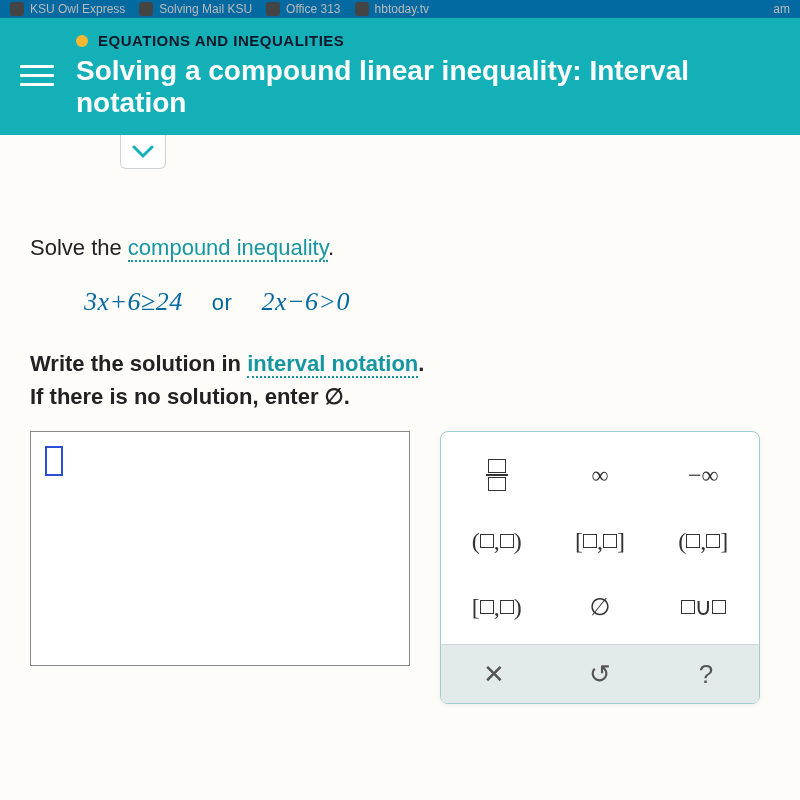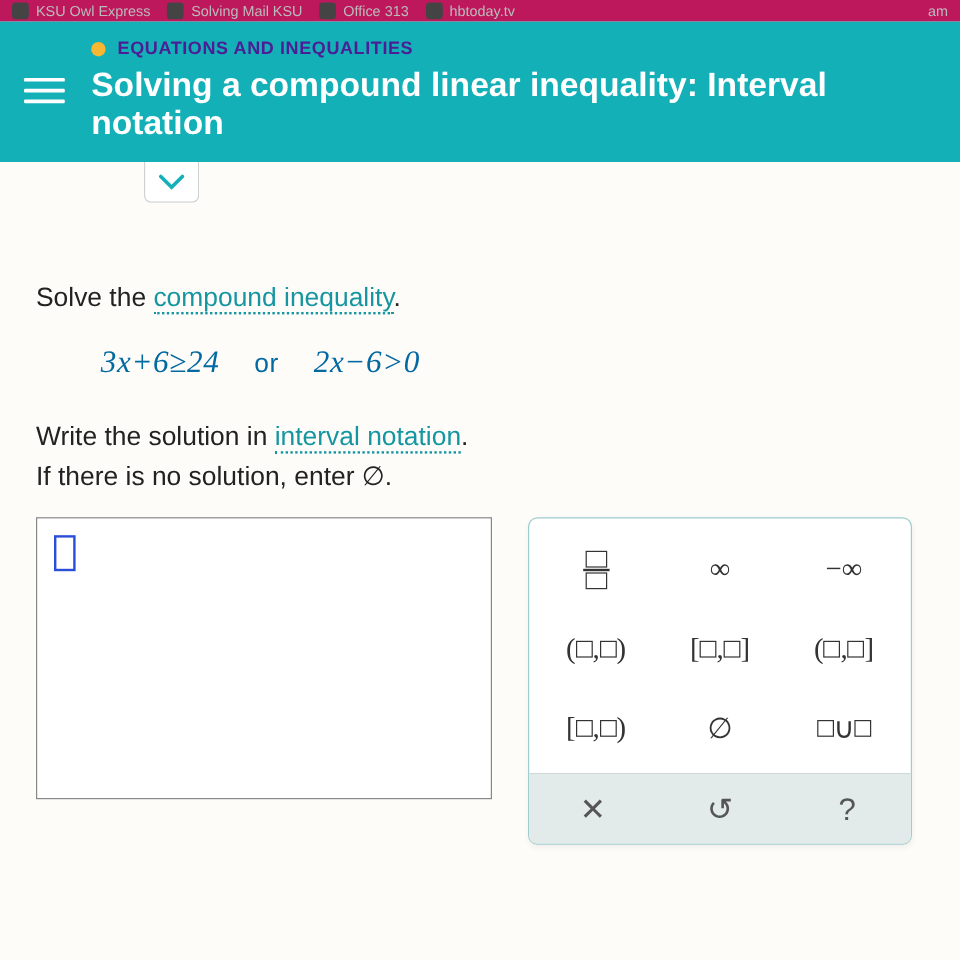--- a/index.html
+++ b/index.html
@@ -5,21 +5,21 @@
   * { box-sizing: border-box; margin: 0; padding: 0; }
   body {
     width: 800px; height: 800px;
     font-family: Arial, Helvetica, sans-serif;
     background: #f5f4f0;
     overflow: hidden;
     position: relative;
   }
   .browser-bar {
     height: 18px;
-    background: #be185d;
+    background: #0369a1;
     color: #bbb;
     font-size: 12px;
     display: flex;
     align-items: center;
     padding: 0 10px;
     gap: 14px;
     overflow: hidden;
   }
   .browser-bar .bm { display:flex; align-items:center; gap:6px; white-space:nowrap; }
   .bm-ico { width:14px; height:14px; background:#444; border-radius:3px; display:inline-block; }
@@ -27,42 +27,42 @@
     background: #14b0b8;
     color: #fff;
     display: flex;
     align-items: center;
     padding: 14px 20px 16px 20px;
     gap: 22px;
   }
   .hamburger { width:34px; display:flex; flex-direction:column; gap:6px; cursor:pointer; }
   .hamburger span { height:3px; background:#fff; border-radius:1px; }
   .topic-text { flex:1; }
-  .category { display:flex; align-items:center; gap:10px; font-size:15px; letter-spacing:.5px; font-weight:600; color:#4c1d95; margin-bottom:6px;}
+  .category { display:flex; align-items:center; gap:10px; font-size:15px; letter-spacing:.5px; font-weight:600; color:#0f172a; margin-bottom:6px;}
   .cat-dot { width:12px; height:12px; border-radius:50%; background:#f7b733; display:inline-block; }
   .lesson-title { font-size:28px; font-weight:600; }
   .content {
     background: #fdfcf9;
     padding: 20px 30px 30px 30px;
     position: relative;
     min-height: 760px;
   }
   .expand-btn {
     position:absolute; top:0; left:120px;
     width:46px; height:34px;
     background:#fff; border:1px solid #cfd2d2; border-top:none;
     border-bottom-left-radius:6px; border-bottom-right-radius:6px;
     display:flex; align-items:center; justify-content:center;
     color:#14b0b8; font-size:22px; cursor:pointer;
   }
   .prompt { margin-top:80px; font-size:22px; color:#222; }
   .linkish { color:#1596a0; border-bottom:2px dotted #1596a0; cursor:pointer; }
   .math-line { margin: 26px 0 30px 54px; font-size:26px; font-family: 'Times New Roman', serif; letter-spacing:.5px; color:#0369a1; }
   .math-line .or { font-family: Arial, sans-serif; font-size:22px; margin:0 22px; }
-  .instr { font-size:22px; color:#222; line-height:1.5; }
+  .instr { font-size:22px; color:#222; line-height:1.5;font-weight:bold; }
 
   .work-row { display:flex; gap:30px; margin-top:18px; }
   .answer-box {
     width:380px; height:235px;
     border:1px solid #888;
     background:#fff;
     padding:14px;
   }
   .cursor-slot {
     width:18px; height:30px;

